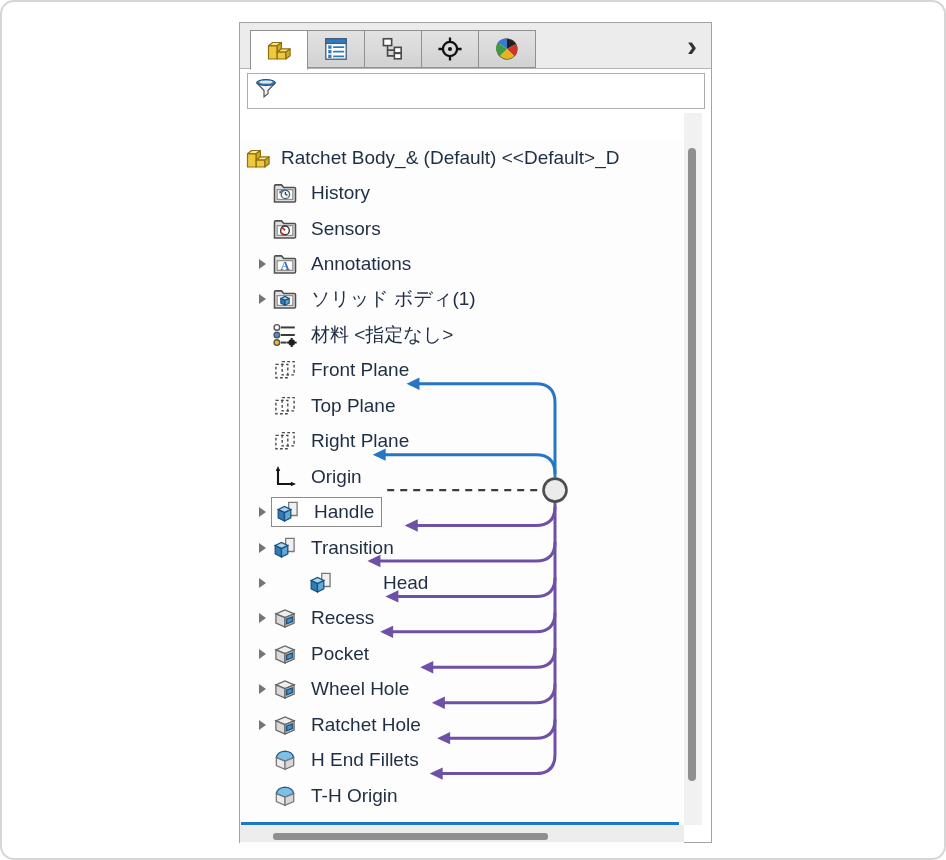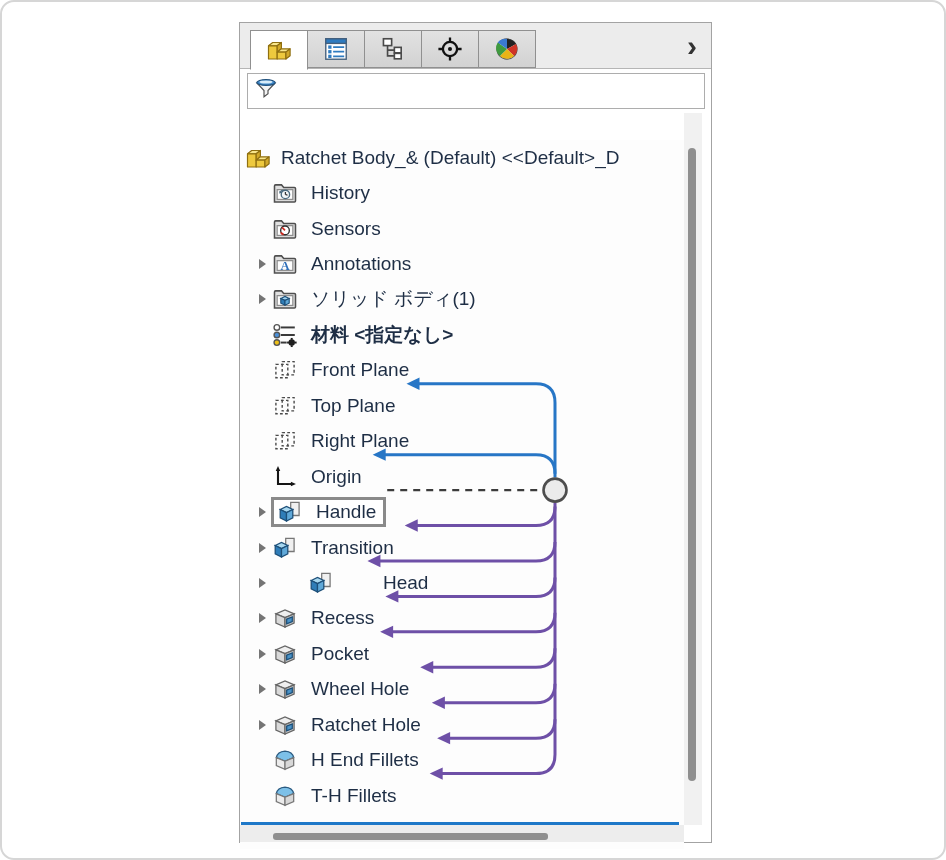--- a/index.html
+++ b/index.html
@@ -55,21 +55,21 @@
   }
   .tree-row .chev i{
     display:block;width:0;height:0;border-left:7px solid #757575;
     border-top:5px solid transparent;border-bottom:5px solid transparent;
   }
   .tree-row .icon{flex:0 0 28px;height:28px;margin-right:12px;}
   .tree-row .icon svg{width:28px;height:28px;display:block;}
   .tree-row.root .icon{flex:0 0 30px;height:30px;margin-right:8px;}
   .tree-row.root .icon svg{width:30px;height:30px;}
   .selbox{
-    display:flex;align-items:center;border:3px solid #d946ef;background:#fff;
+    display:flex;align-items:center;border:1px solid #d946ef;background:#fff;
     padding:1px 7px 1px 2px;height:30px;box-sizing:border-box;
   }
   .selbox .icon{margin-right:12px;}
   
   #vtrack{position:absolute;left:444px;top:90px;width:18px;height:712px;background:#f1f1f1;}
   #vthumb{position:absolute;left:4px;top:35px;width:8px;height:633px;background:#8f8f8f;border-radius:4px;}
   #rollback{position:absolute;left:1px;top:799px;width:438px;height:3px;}
   #hstrip{position:absolute;left:0;top:802px;width:444px;height:17px;background:#ededed;}
   #hthumb{position:absolute;left:33px;top:8px;width:275px;height:7px;background:#8f8f8f;border-radius:3px;}
   
@@ -223,21 +223,21 @@
             <svg xmlns="http://www.w3.org/2000/svg" viewBox="0 0 20 20">
               <path d="M2.5,16.5 V5 q0,-0.8 0.8,-0.8 h4.2 l1.6,1.8 h7.6 q0.8,0 0.8,0.8 v9 q0,0.7 -0.8,0.7 Z" fill="#e0e0e0" stroke="#4f4f4f" stroke-width="1.1"></path>
               <rect x="4.4" y="7.6" width="11.2" height="7" fill="#fdfdfd" stroke="#8f8f8f" stroke-width="0.9"></rect>
               <polygon points="7,9.6 10,8.2 13,9.6 10,11" fill="#9fd4f2" stroke="#1d4f78" stroke-width="0.8"></polygon>
               <polygon points="7,9.6 10,11 10,14.4 7,13" fill="#2f7db8" stroke="#1d4f78" stroke-width="0.8"></polygon>
               <polygon points="13,9.6 10,11 10,14.4 13,13" fill="#5fa8d8" stroke="#1d4f78" stroke-width="0.8"></polygon>
             </svg>
           </span>
           <span class="lab">ソリッド ボディ(1)</span>
         </div>
-        <div class="tree-row" style="padding-left: 13px; font-weight: bold;">
+        <div class="tree-row" style="padding-left: 13px;">
           <span class="chev"></span>
           <span class="icon">
             <svg xmlns="http://www.w3.org/2000/svg" viewBox="0 0 20 20">
               <g stroke="#3a3a3a" stroke-width="1.4" fill="none">
                 <path d="M7,4.6 H17"></path>
                 <path d="M7,10 H17"></path>
                 <path d="M7,15.4 H11.2"></path>
               </g>
               <circle cx="4.2" cy="4.6" r="2" fill="#fff" stroke="#555"></circle>
               <circle cx="4.2" cy="10" r="2" fill="#4a90d9" stroke="#555"></circle>
@@ -413,21 +413,21 @@
         </div>
         <div class="tree-row" style="padding-left: 13px;">
           <span class="chev"></span>
           <span class="icon">
             <svg xmlns="http://www.w3.org/2000/svg" viewBox="0 0 20 20">
               <path d="M3.8,8.3 Q4.6,4 10,3.6 Q15.4,4 16.2,8.3 L10,10.9 Z" fill="#7cc0e8" stroke="#2a5a80" stroke-width="0.9"></path>
               <polygon points="3.8,8.3 10,10.9 10,16.6 3.8,14" fill="#ececec" stroke="#777" stroke-width="0.9"></polygon>
               <polygon points="16.2,8.3 10,10.9 10,16.6 16.2,14" fill="#d8d8d8" stroke="#777" stroke-width="0.9"></polygon>
             </svg>
           </span>
-          <span class="lab">T-H Fillets</span>
+          <span class="lab">T-H Origin</span>
         </div>
       </div>
 
     <div id="vtrack">
       <div id="vthumb"></div>
     </div>
     <div id="rollback" style="background: rgb(30, 120, 200);"></div>
     <div id="hstrip">
       <div id="hthumb"></div>
     </div>

